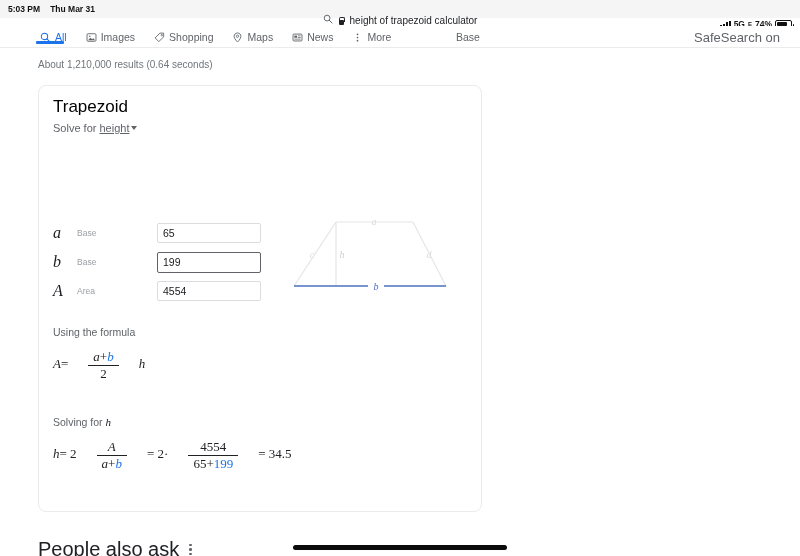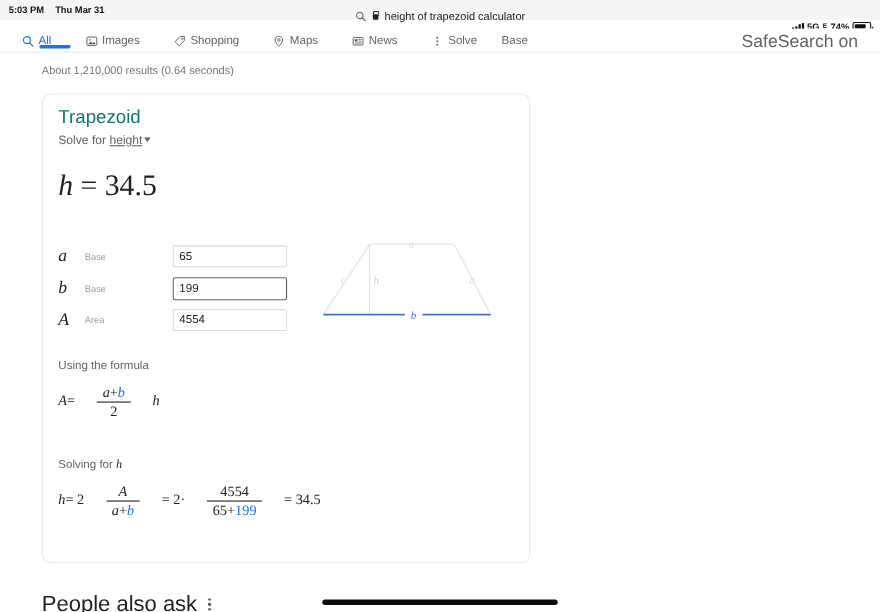--- a/index.html
+++ b/index.html
@@ -30,56 +30,56 @@
   .sb-e { font-size: 6px; font-weight: bold; }
   .batt { position: relative; width: 17px; height: 8px;
           border: 1px solid #111; border-radius: 2px; padding: 1px; }
   .batt::after { content:""; position:absolute; right:-3px; top:2.5px;
                  width:1.5px; height:3px; background:#111; border-radius:0 1px 1px 0; }
   .batt u { display:block; height:100%; width:74%; background:#111; border-radius:1px; }
 
   
   .searchrow {
     position: absolute; top: 10px; left: 0; width: 800px; height: 16px;
-    display: flex; align-items: flex-start; justify-content: center;
+    display: flex; align-items: flex-end; justify-content: center;
     gap: 5px; font-size: 10px; color: #202124;
   }
   .searchrow .q { font-size: 10px; color: #5f6368; }
   .lock { width: 7px; height: 9px; position: relative; display:inline-block; }
   .lock::before { content:""; position:absolute; left:1px; top:3px; width:5px; height:5px;
                   background:#202124; border-radius:1px; }
   .lock::after { content:""; position:absolute; left:1.8px; top:0px; width:3.4px; height:4px;
                  border:1.1px solid #202124; border-bottom:none; border-radius:2px 2px 0 0; }
 
   
   .navbar {
     position: absolute; top: 26px; left: 0; width: 800px; height: 22px;
     border-bottom: 1px solid #ebebeb; background: #fff;
   }
-  .tabs { position:absolute; left: 20px; top: 0; display: flex; gap: 31px; height: 22px; }
+  .tabs { position:absolute; left: 40px; top: 0; display: flex; gap: 19px; height: 22px; }
   .tab { display:flex; align-items:center; gap: 4px; font-size: 10.5px; color:#5f6368; position: relative; }
   .tab.active { color:#1a73e8; }
   .tab .ico { width: 11px; height: 11px; display:inline-flex; align-items:center; justify-content:center; }
   .tab .ico svg { display:block; }
   .underline { position:absolute; left: 36px; top: 41px; width: 28px; height: 3px;
                background: #1a73e8; border-radius: 1px; }
   .tools { position:absolute; left: 456px; top: 0; height:22px; display:flex; align-items:center;
            font-size: 10.5px; color:#5f6368; }
-  .safesearch { position:absolute; right: 20px; top: 0; height:22px; display:flex; align-items:flex-end;
-                font-size: 16px; color:#5f6368; }
+  .safesearch { position:absolute; right: 20px; top: 0; height:22px; display:flex; align-items:center;
+                font-size: 13px; color:#5f6368; }
 
   
   .rescount { position:absolute; left: 38px; top: 59px; font-size: 10px; color:#70757a; }
 
   
   .card {
     position:absolute; left: 38px; top: 85px; width: 444px; height: 427px;
     border: 1px solid #ebebeb; border-radius: 8px; background:#fff;
   }
-  .card-title { position:absolute; left: 14px; top: 11px; font-size: 17px; color:#0f766e; font-weight: 400; }
+  .card-title { position:absolute; left: 14px; top: 11px; font-size: 17px; color:#000000; font-weight: 400; }
   .solvefor { position:absolute; left: 14px; top: 36px; font-size: 11px; color:#5f6368; }
   .solvefor .sel { text-decoration: underline; color:#5f6368; }
   .caret { display:inline-block; width:0; height:0; margin-left:2px;
            border-left:3px solid transparent; border-right:3px solid transparent;
            border-top:4px solid #5f6368; vertical-align: 2px; }
 
   .result {
     position:absolute; left: 14px; top: 67px;
     font-family: "Liberation Serif", serif; font-size: 27px; color:#202124;
   }
@@ -216,21 +216,21 @@
     </div>
 
     <div class="tab">
       <span class="ico">
         <svg width="11" height="11" viewBox="0 0 16 16">
             <circle cx="8" cy="3.3" r="1.25" fill="#5f6368"></circle>
             <circle cx="8" cy="8" r="1.25" fill="#5f6368"></circle>
             <circle cx="8" cy="12.7" r="1.25" fill="#5f6368"></circle>
           </svg>
       </span>
-      <span>Solve</span>
+      <span>More</span>
     </div>
 
   </div>
   <div class="tools">
     <span>Base</span>
   </div>
   <div class="safesearch">
     <span>SafeSearch on</span>
   </div>
 </div>
@@ -240,25 +240,20 @@
 
 <div class="card">
 
   <div class="card-title">Trapezoid</div>
 
   <div class="solvefor">
     <span>Solve for</span>
     <span class="sel">height</span><span class="caret"></span>
   </div>
 
-  <div class="result m">
-    <span class="mi">h</span>
-    <span>=</span>
-    <span>34.5</span>
-  </div>
 
   <div class="fields">
     <div class="field">
       <span class="sym">a</span>
       <span class="lbl">Base</span>
       <input type="text" value="65" style="">
     </div>
     <div class="field focused">
       <span class="sym">b</span>
       <span class="lbl">Base</span>

